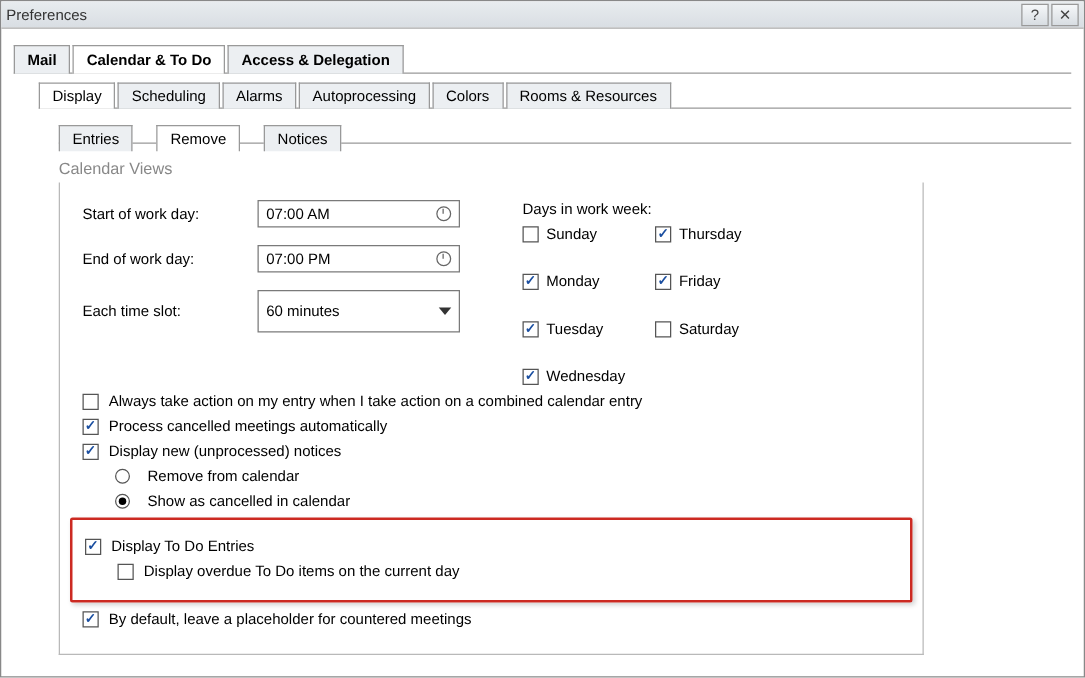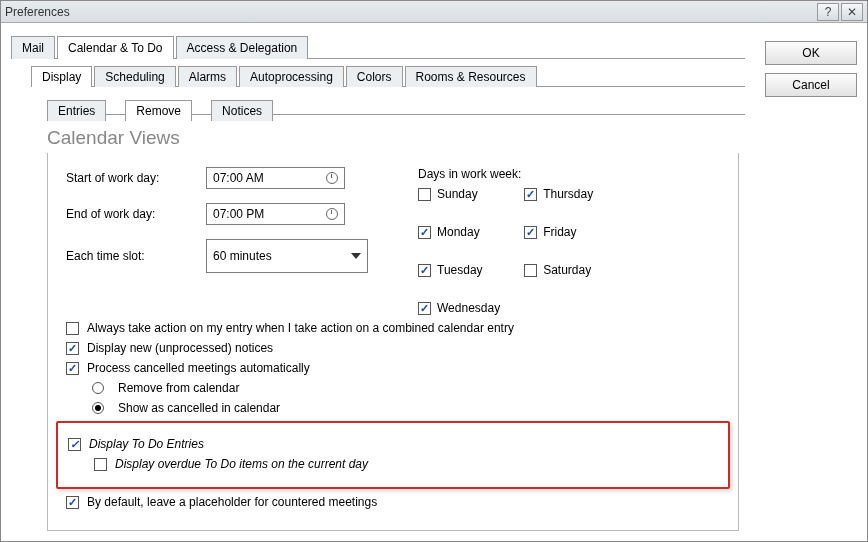--- a/index.html
+++ b/index.html
@@ -51,50 +51,51 @@
   .tabs { display: flex; border-bottom: 1px solid #999; margin-bottom: 6px; }
   .tab {
     padding: 4px 10px;
     border: 1px solid #999;
     border-bottom: none;
     margin-right: 2px;
     background: #eceff2;
     color: #000;
     position: relative;
     top: 1px;
+    font-weight: bold;
   }
   .tab.active { background: #fff; }
   .subtabs { display:flex; border-bottom:1px solid #999; margin: 2px 0 6px 20px; }
   .subtab { padding:3px 10px; border:1px solid #999; border-bottom:none; margin-right:2px; background:#eceff2; position:relative; top:1px;}
   .subtab.active{background:#fff;}
   .subsubtabs { display:flex; border-bottom:1px solid #999; margin: 0 0 10px 36px; }
   .sstab { padding:3px 10px; border:1px solid #999; border-bottom:none; margin-right:19px; background:#eceff2; position:relative; top:7px;}
   .sstab.active{background:#fff;}
   .group {
     margin: 0 0 0 36px;
     border: 1px solid #b9b9b9;
     border-top: none;
     padding: 0;
     width: 692px;
     height: 378px;
     overflow:hidden;
   }
   .group-title {
     color: #888;
-    font-size: 19px;
+    font-size: 13px;
     margin: 0 0 4px 36px;
     padding-top: 2px;
   }
   .group-inner {
     padding: 14px 18px 10px 18px;
   }
   .row { display:flex; align-items:center; margin-bottom:14px; }
   .row label.lbl { width: 140px; }
   .timebox {
-    width: 139px; height:22px; border:1px solid #7a7a7a;
+    width: 162px; height:22px; border:1px solid #7a7a7a;
     display:flex; align-items:center; padding:0 6px; justify-content:space-between;
     background:#fff;
   }
   .clock-ic { width:12px;height:12px;border:1.5px solid #666;border-radius:50%; position:relative;}
   .clock-ic::after{content:"";position:absolute;top:1px;left:4px;width:1px;height:4px;background:#666;}
   .selectbox {
     width:162px; height:34px; border:1px solid #7a7a7a; display:flex; align-items:center; padding:12px 6px; background:#fff; justify-content:space-between;
   }
   .caret-down {
     width:0;height:0;border-left:5px solid transparent;border-right:5px solid transparent;border-top:6px solid #333;
@@ -109,21 +110,20 @@
   .radio.sel::after{content:"";width:6px;height:6px;background:#000;border-radius:50%;}
   .opts { margin-top: 2px; }
   .optline { display:flex; align-items:center; gap:8px; margin:6px 0; }
   .indent1 { margin-left: 26px; }
   .highlight-box {
     border: 2px solid #cc2a22;
     border-radius: 2px;
     margin: 6px -10px 6px -10px;
     padding: 8px 10px 10px 10px;
     box-shadow: 2px 2px 4px rgba(0,0,0,0.18);
-    font-style: italic;
   }
 </style>
 </head>
 <body>
 
 <div class="titlebar">
   <span class="title">Preferences</span>
   <div class="tb-btn">?</div>
   <div class="tb-btn">✕</div>
 </div>
@@ -213,25 +213,25 @@
           </div>
         </div>
 
         <div class="opts">
           <div class="optline">
               <span class="chkbox"></span>
               <span>Always take action on my entry when I take action on a combined calendar entry</span>
             </div>
           <div class="optline">
               <span class="chkbox checked"></span>
+              <span>Process cancelled meetings automatically</span>
+            </div>
+          <div class="optline">
+              <span class="chkbox checked"></span>
               <span>Display new (unprocessed) notices</span>
-            </div>
-          <div class="optline">
-              <span class="chkbox checked"></span>
-              <span>Process cancelled meetings automatically</span>
             </div>
           <div class="optline indent1">
               <span class="radio"></span>
               <span>Remove from calendar</span>
             </div>
           <div class="optline indent1">
               <span class="radio sel"></span>
               <span>Show as cancelled in calendar</span>
             </div>
 
@@ -248,17 +248,13 @@
 
           <div class="optline">
               <span class="chkbox checked"></span>
               <span>By default, leave a placeholder for countered meetings</span>
             </div>
         </div>
       </div>
     </div>
   </div>
 
-  <div class="right-col">
-    <div class="btn">OK</div>
-    <div class="btn">Cancel</div>
-  </div>
 </div>
 
 </body></html>

